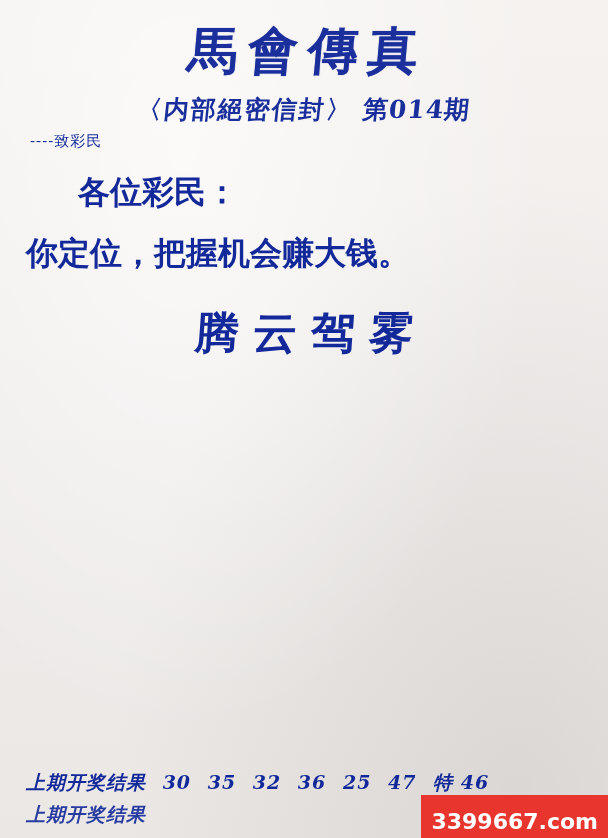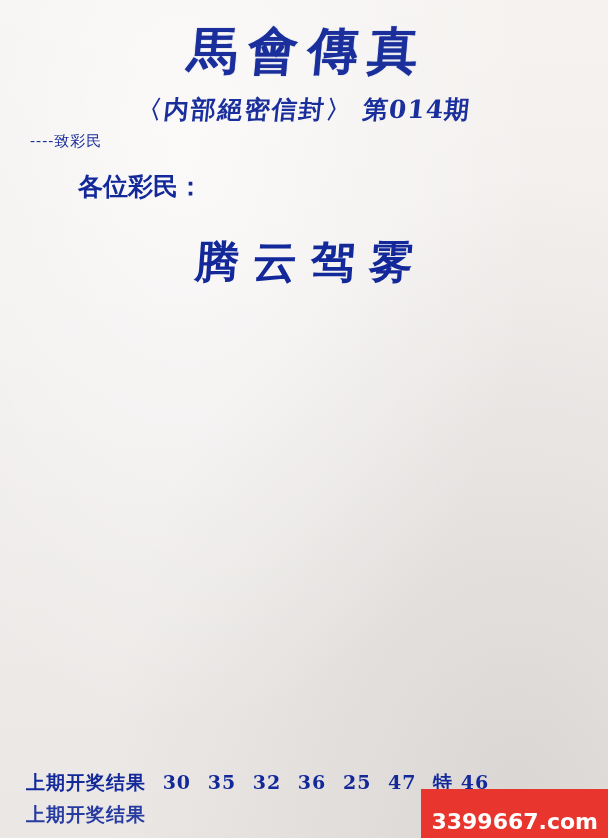--- a/index.html
+++ b/index.html
@@ -74,21 +74,21 @@
     font-size: 15px;
     color: #1a2f9c;
     letter-spacing: 1px;
     padding-left: 30px;
   }
 
   
   .body-text {
     margin: 16px 26px 0 26px;
     color: #13299a;
-    font-size: 25px;
+    font-size: 32px;
     line-height: 1.58;
     font-weight: bold;
     letter-spacing: 0px;
   }
   .ln {
     white-space: nowrap;
   }
   .indent-1 { padding-left: 52px; }
   .indent-3 { padding-left: 78px; }
   .greet {
@@ -116,41 +116,42 @@
   
   .footer {
     position: absolute;
     left: 26px;
     right: 10px;
     bottom: 10px;
     color: #13299a;
     font-size: 19px;
     font-weight: bold;
     letter-spacing: 1px;
+    font-style: italic;
   }
   .footer-row {
     white-space: nowrap;
   }
   .footer-row .num { margin-left: 9px; }
   .footer-row-2 {
     margin-top: 6px;
     opacity: 0.9;
   }
 
   
   .watermark {
     position: absolute;
     right: 0;
     bottom: 0;
     background: #e8352e;
     color: #ffffff;
     font-family: "DejaVu Sans", "Liberation Sans", sans-serif;
     font-size: 22px;
     font-weight: bold;
-    padding: 20px 10px 4px 10px;
+    padding: 14px 10px 4px 10px;
     letter-spacing: 0px;
   }
 </style>
 </head>
 <body>
 
 <div class="page">
   <div class="paper-texture"></div>
 
   <div class="doc">
@@ -166,20 +167,21 @@
 
     <div class="body-text">
 
       <div class="ln greet">各位彩民：</div>
 
 
       <div class="para">
       </div>
 
       <div class="para">
+        <div class="ln tight">你定位，把握机会赚大钱。</div>
       </div>
     </div>
 
     <div class="slogan">腾云驾雾</div>
 
     <div class="footer">
       <div class="footer-row">
         <span>上期开奖结果</span>
         <span class="num">30</span>
         <span class="num">35</span>

